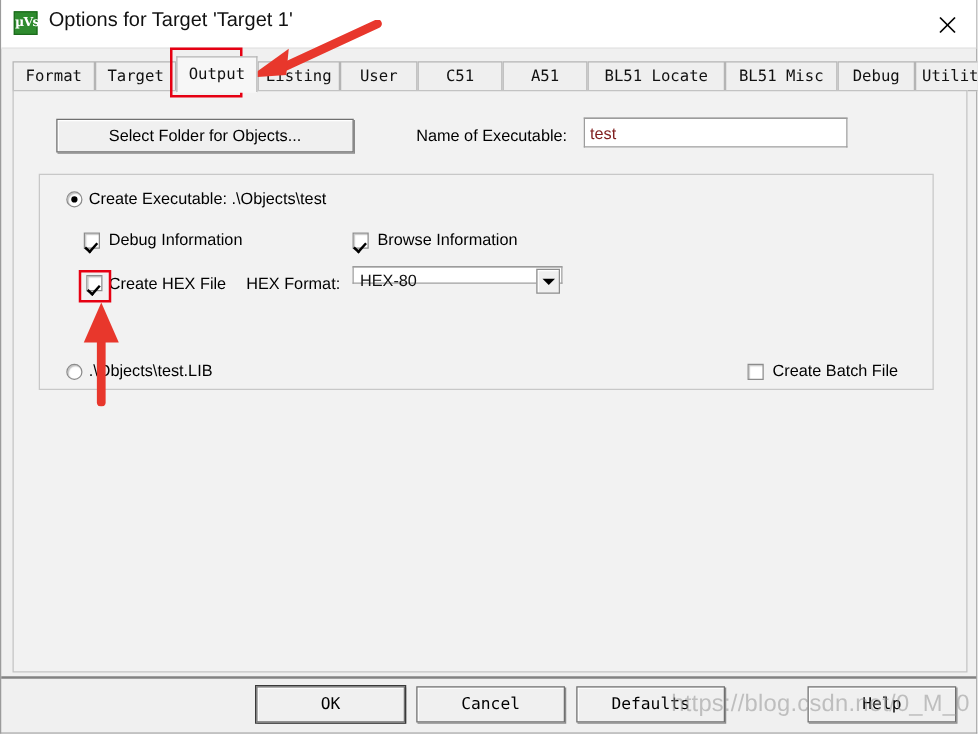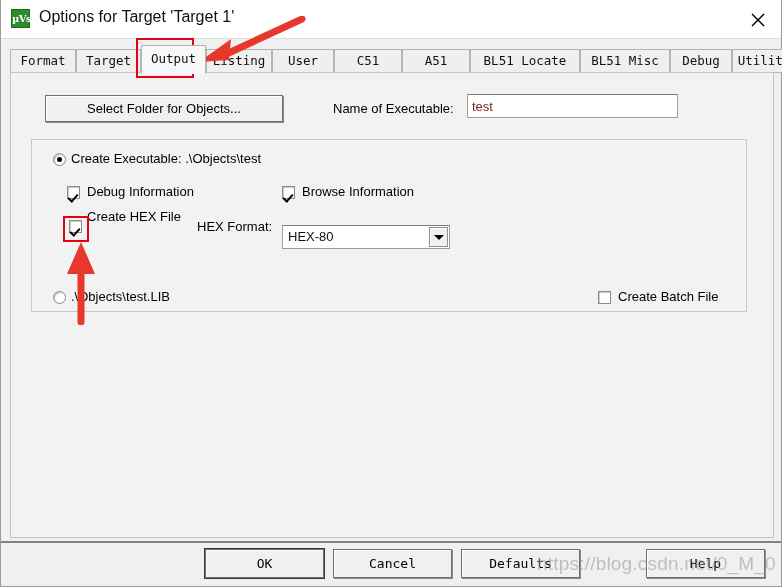--- a/index.html
+++ b/index.html
@@ -209,27 +209,26 @@
     font-size: 13px;
     white-space: nowrap;
     color: #000000;
   }
 
   #hex-format-label { left: 196px; top: 219px; }
 
   #hex-combo {
     position: absolute;
     left: 281px; top: 213px;
-    width: 168px; height: 24px;
+    width: 168px; height: 14px;
     box-sizing: border-box;
     background: #ffffff;
     border: 1px solid #9d9d9d;
     border-top-color: #7c7c7c;
     cursor: pointer;
-    margin-top: 12px;
   }
   #hex-combo .value {
     position: absolute;
     left: 5px; top: 3px;
     font-size: 13px;
     color: #111;
   }
   #hex-combo .arrowbox {
     position: absolute;
     right: 1px; top: 1px;
@@ -337,21 +336,21 @@
   <div class="radio checked" style="left:52px; top:153px;"></div>
   <div class="ctl-label" style="left:70px; top:151px;">Create Executable:  .\Objects\test</div>
 
   <div class="chk checked" style="left:66px; top:186px;"></div>
   <div class="ctl-label" style="left:86px; top:184px;">Debug Information</div>
 
   <div class="chk checked" style="left:281px; top:186px;"></div>
   <div class="ctl-label" style="left:301px; top:184px;">Browse Information</div>
 
   <div class="chk checked" style="left:68px; top:220px;"></div>
-  <div class="ctl-label" style="left:86px; top:209px;">Create HEX File</div>
+  <div class="ctl-label" style="left:86px; top:219px;">Create HEX File</div>
 
   <div class="ctl-label" id="hex-format-label">HEX Format:</div>
   <div id="hex-combo">
     <span class="value">HEX-80</span>
     <span class="arrowbox"></span>
   </div>
 
   <div class="radio" style="left:52px; top:291px;"></div>
   <div class="ctl-label" style="left:70px; top:289px;">.\Objects\test.LIB</div>
 

